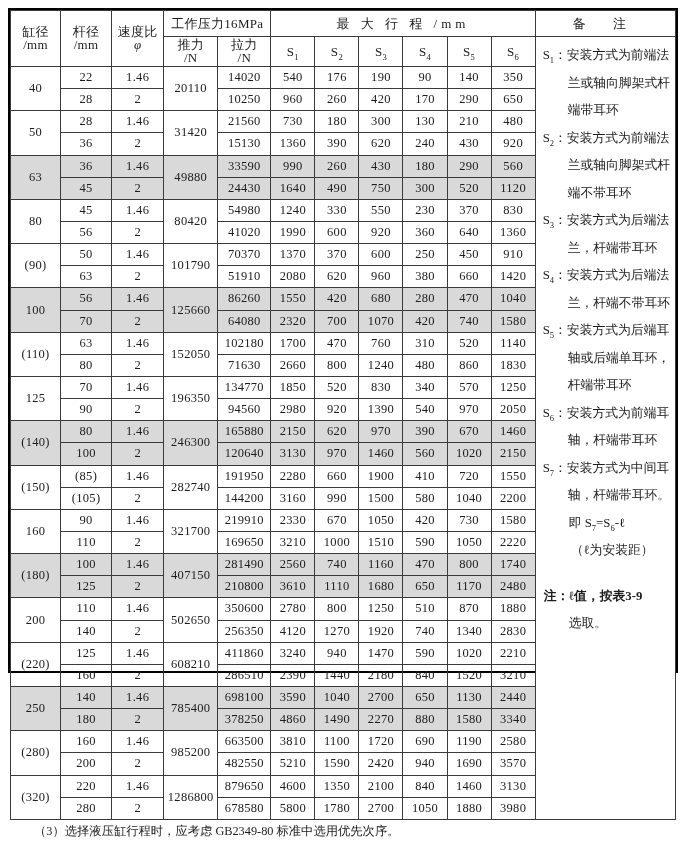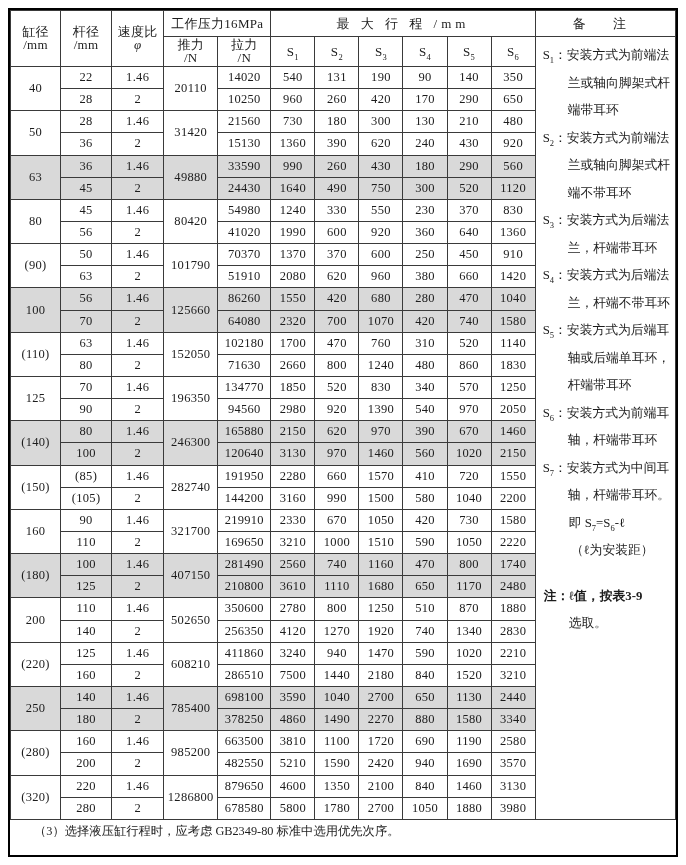--- a/index.html
+++ b/index.html
@@ -1,17 +1,17 @@
 <!DOCTYPE html>
 <html><head>
 <meta charset="utf-8">
 <style>
   html,body{margin:0;padding:0;width:686px;height:865px;overflow:hidden;background:#ffffff;}
   body{font-family:"Liberation Serif","DejaVu Serif",serif;color:#1c1c1c;}
-  .sheet{position:absolute;left:8px;top:8px;width:670px;height:849px;box-sizing:border-box;
+  .sheet{position:absolute;left:8px;top:8px;width:670px;height:665px;box-sizing:border-box;
          border:2px solid #000;background:#fff;}
   table{border-collapse:collapse;width:100%;table-layout:fixed;}
   col.c-bore{width:50px}col.c-rod{width:51px}col.c-ratio{width:52px}
   col.c-thrust{width:54px}col.c-pull{width:53px}
   col.c-s{width:44px}col.c-remarks{width:140px}
   th,td{border:1px solid #3a3a3a;text-align:center;vertical-align:middle;padding:0;
         font-size:12.5px;letter-spacing:.3px;white-space:nowrap;overflow:hidden;}
   tr.hdr1 th{height:25px;font-size:13px;font-weight:normal;}
   tr.hdr2 th{height:25px;font-size:13px;font-weight:normal;}
   tr.hdr2 td.remarks{white-space:normal;}
@@ -88,21 +88,21 @@
             </div>
           </td>
         </tr>
   <tr>
           <td class="data-cell" rowspan="2">40</td>
           <td class="data-cell">22</td>
           <td class="data-cell">1.46</td>
           <td class="data-cell" rowspan="2">20110</td>
           <td class="data-cell">14020</td>
           <td class="data-cell">540</td>
-          <td class="data-cell">131</td>
+          <td class="data-cell">176</td>
           <td class="data-cell">190</td>
           <td class="data-cell">90</td>
           <td class="data-cell">140</td>
           <td class="data-cell">350</td>
         </tr>
         <tr>
           <td class="data-cell">28</td>
           <td class="data-cell">2</td>
           <td class="data-cell">10250</td>
           <td class="data-cell">960</td>
@@ -305,21 +305,21 @@
           <td class="data-cell">2150</td>
         </tr>
         <tr>
           <td class="data-cell" rowspan="2">(150)</td>
           <td class="data-cell">(85)</td>
           <td class="data-cell">1.46</td>
           <td class="data-cell" rowspan="2">282740</td>
           <td class="data-cell">191950</td>
           <td class="data-cell">2280</td>
           <td class="data-cell">660</td>
-          <td class="data-cell">1570</td>
+          <td class="data-cell">1900</td>
           <td class="data-cell">410</td>
           <td class="data-cell">720</td>
           <td class="data-cell">1550</td>
         </tr>
         <tr>
           <td class="data-cell">(105)</td>
           <td class="data-cell">2</td>
           <td class="data-cell">144200</td>
           <td class="data-cell">3160</td>
           <td class="data-cell">990</td>
@@ -410,21 +410,21 @@
           <td class="data-cell">940</td>
           <td class="data-cell">1470</td>
           <td class="data-cell">590</td>
           <td class="data-cell">1020</td>
           <td class="data-cell">2210</td>
         </tr>
         <tr>
           <td class="data-cell">160</td>
           <td class="data-cell">2</td>
           <td class="data-cell">286510</td>
-          <td class="data-cell">7500</td>
+          <td class="data-cell">2390</td>
           <td class="data-cell">1440</td>
           <td class="data-cell">2180</td>
           <td class="data-cell">840</td>
           <td class="data-cell">1520</td>
           <td class="data-cell">3210</td>
         </tr>
         <tr class="shaded">
           <td class="data-cell" rowspan="2">250</td>
           <td class="data-cell">140</td>
           <td class="data-cell">1.46</td>

